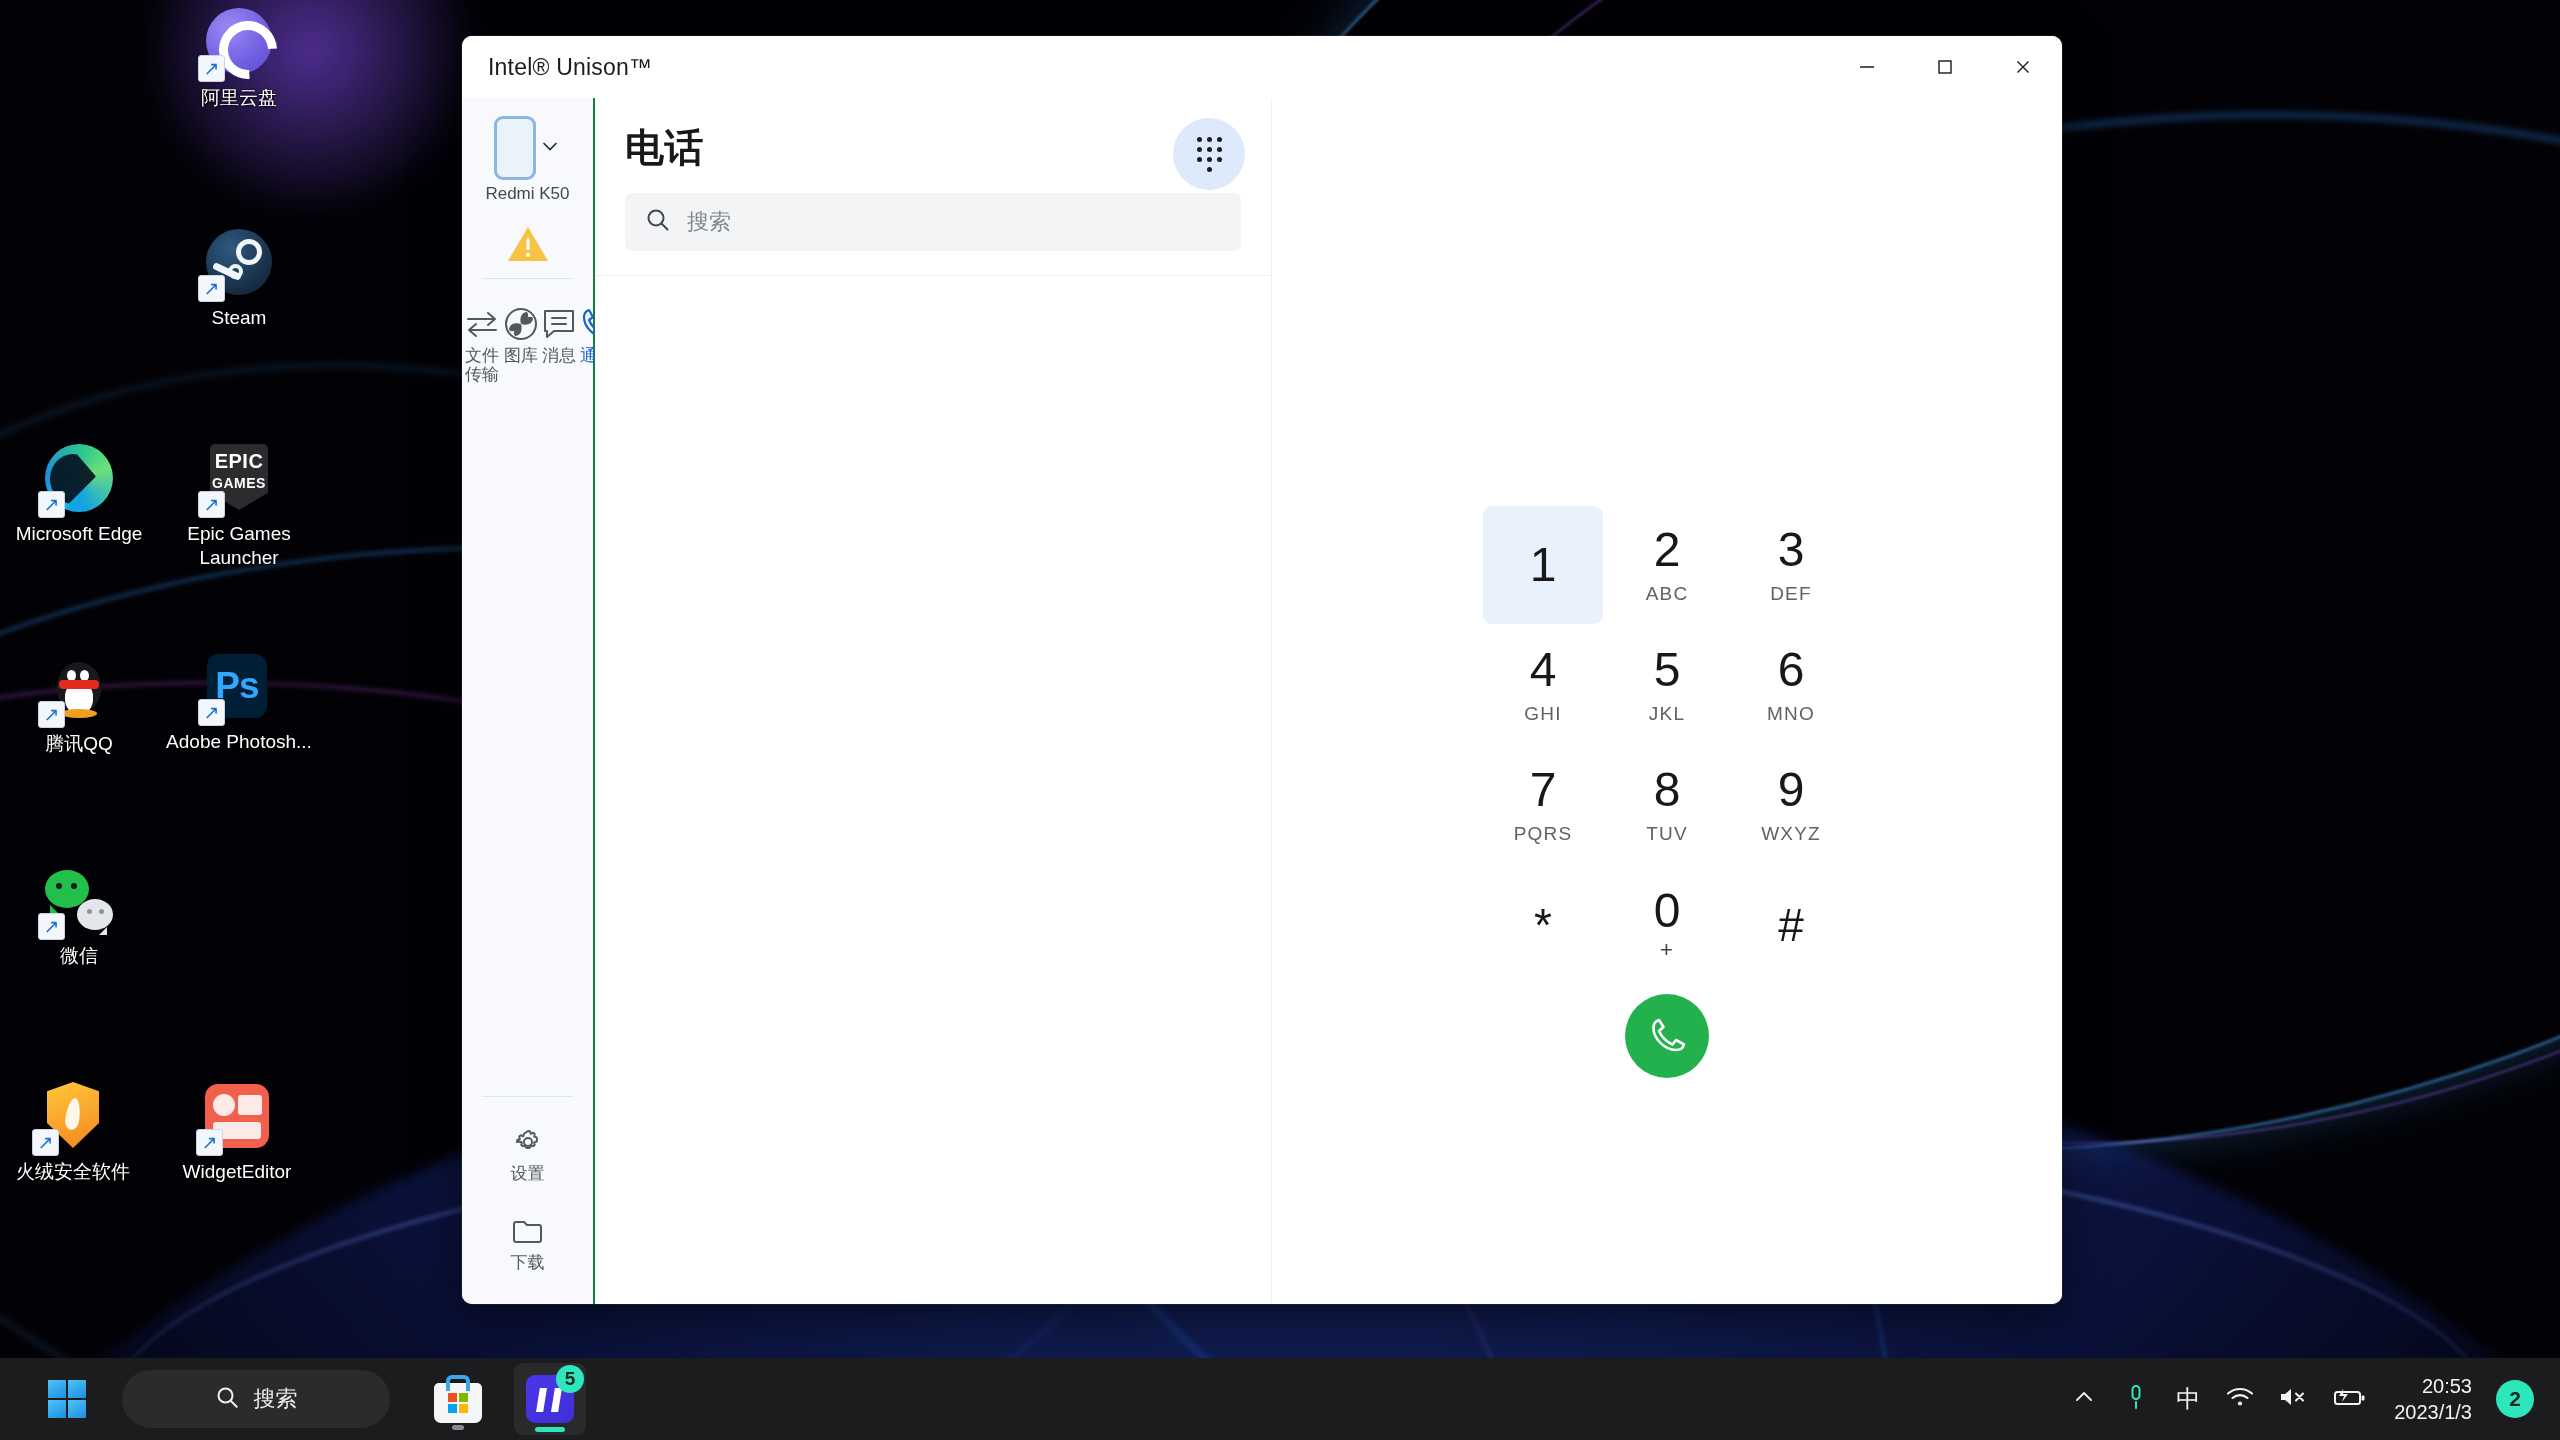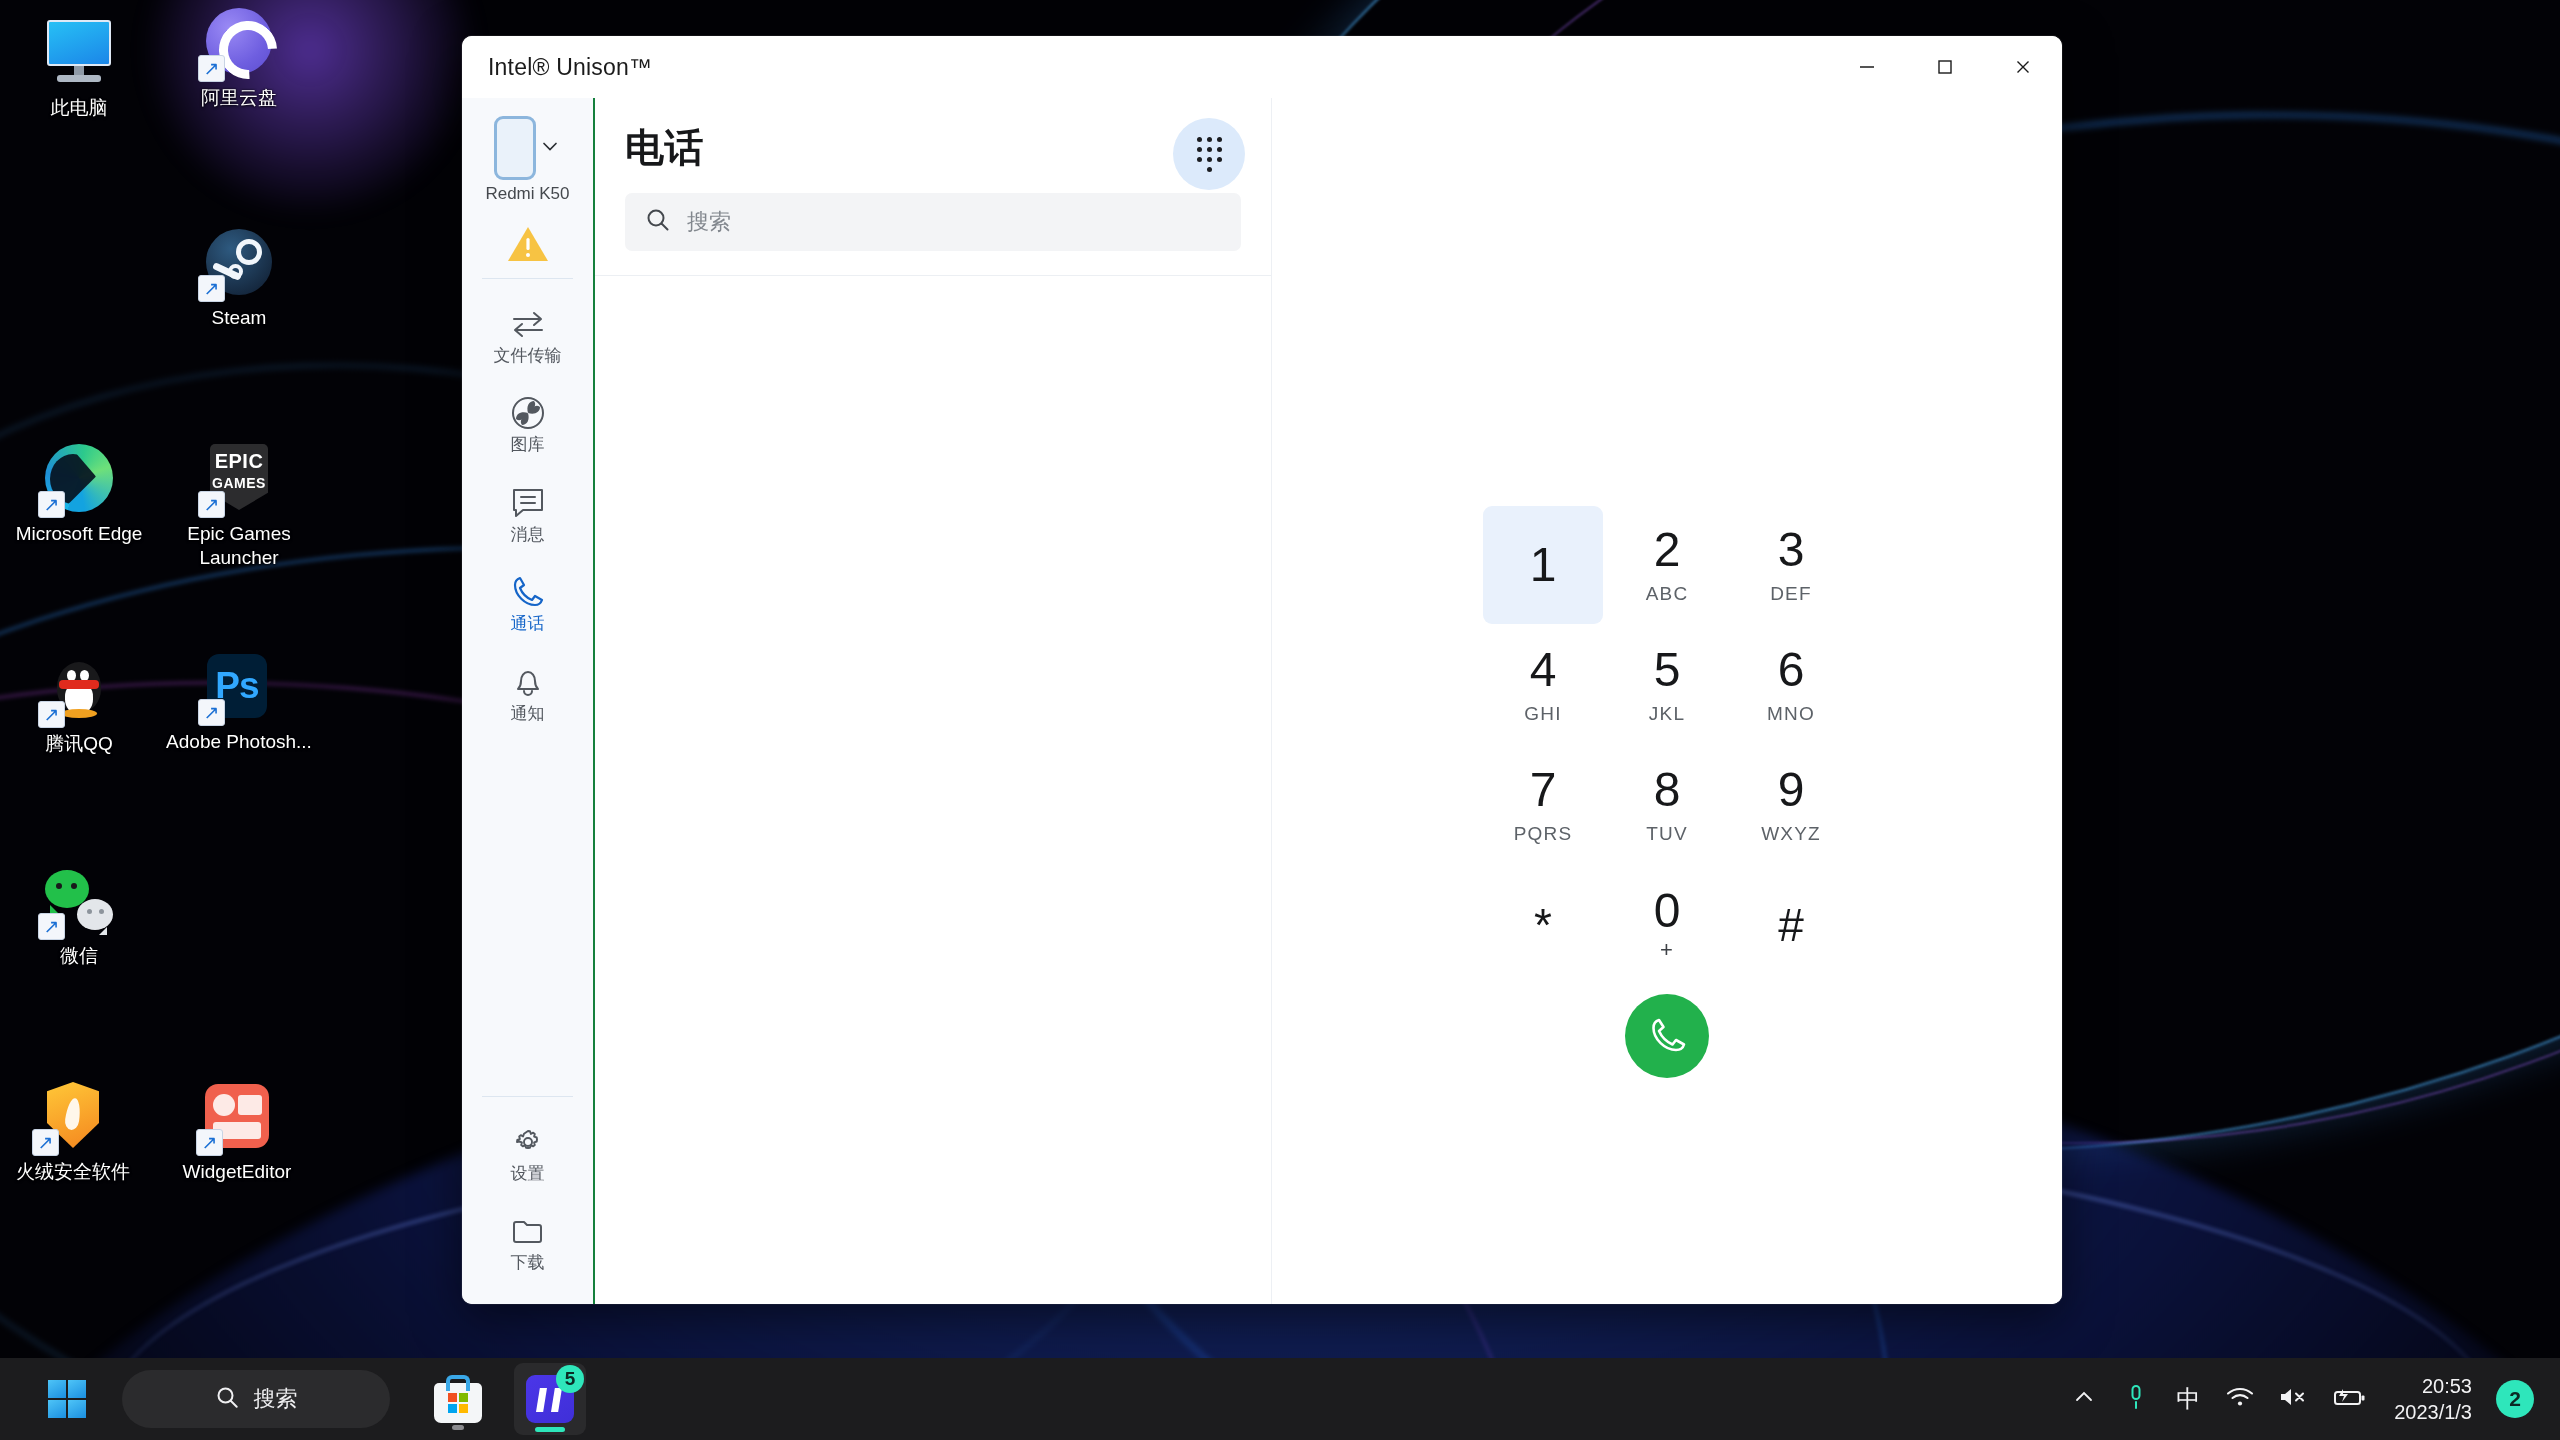--- a/index.html
+++ b/index.html
@@ -369,21 +369,21 @@
   }
   #device-label {
     font-size: 17px; color: #45494e; margin-top: 5px; line-height: 1.1;
   }
   #warning-block { padding: 14px 0 12px 0; display: flex; justify-content: center; cursor: pointer; }
   .warn-tri { width: 44px; height: 40px; position: relative; }
   .rail-sep {
     height: 1px; background: #dde6f0;
     margin: 2px 20px 10px 20px;
   }
-  #rail-nav { display: flex; flex-direction: column; }
+  #rail-nav { display: flex; }
   .rail-item {
     padding: 15px 0 13px 0;
     text-align: center;
     cursor: pointer;
     color: #53585f;
   }
   .rail-item .ri-icon {
     height: 40px;
     display: flex; align-items: center; justify-content: center;
   }
@@ -648,28 +648,20 @@
   <div class="ribbon" id="wp-glow2"></div>
   <div class="ribbon" id="wp-glow3"></div>
   <div class="ribbon" id="wp-glow4"></div>
   <div class="ribbon" id="wp-glow5"></div>
   <div class="ribbon" id="wp-glow6"></div>
   <div id="wp-bottom-arc"></div>
   <div id="wp-bottom-line"></div>
 
   <div id="desktop-icons">
 
-    <div class="dicon" style="left:0px; top:14px;">
-      <div class="glyph">
-        <div class="ic-pc-screen"></div>
-          <div class="ic-pc-neck"></div>
-          <div class="ic-pc-base"></div>
-      </div>
-      <div class="dlabel">此电脑</div>
-    </div>
 
     <div class="dicon" style="left:160px; top:4px;">
       <div class="glyph">
         <div class="ic-aliyun"></div>
         <div class="shortcut-arrow">↗</div>
       </div>
       <div class="dlabel">阿里云盘</div>
     </div>
 
 

